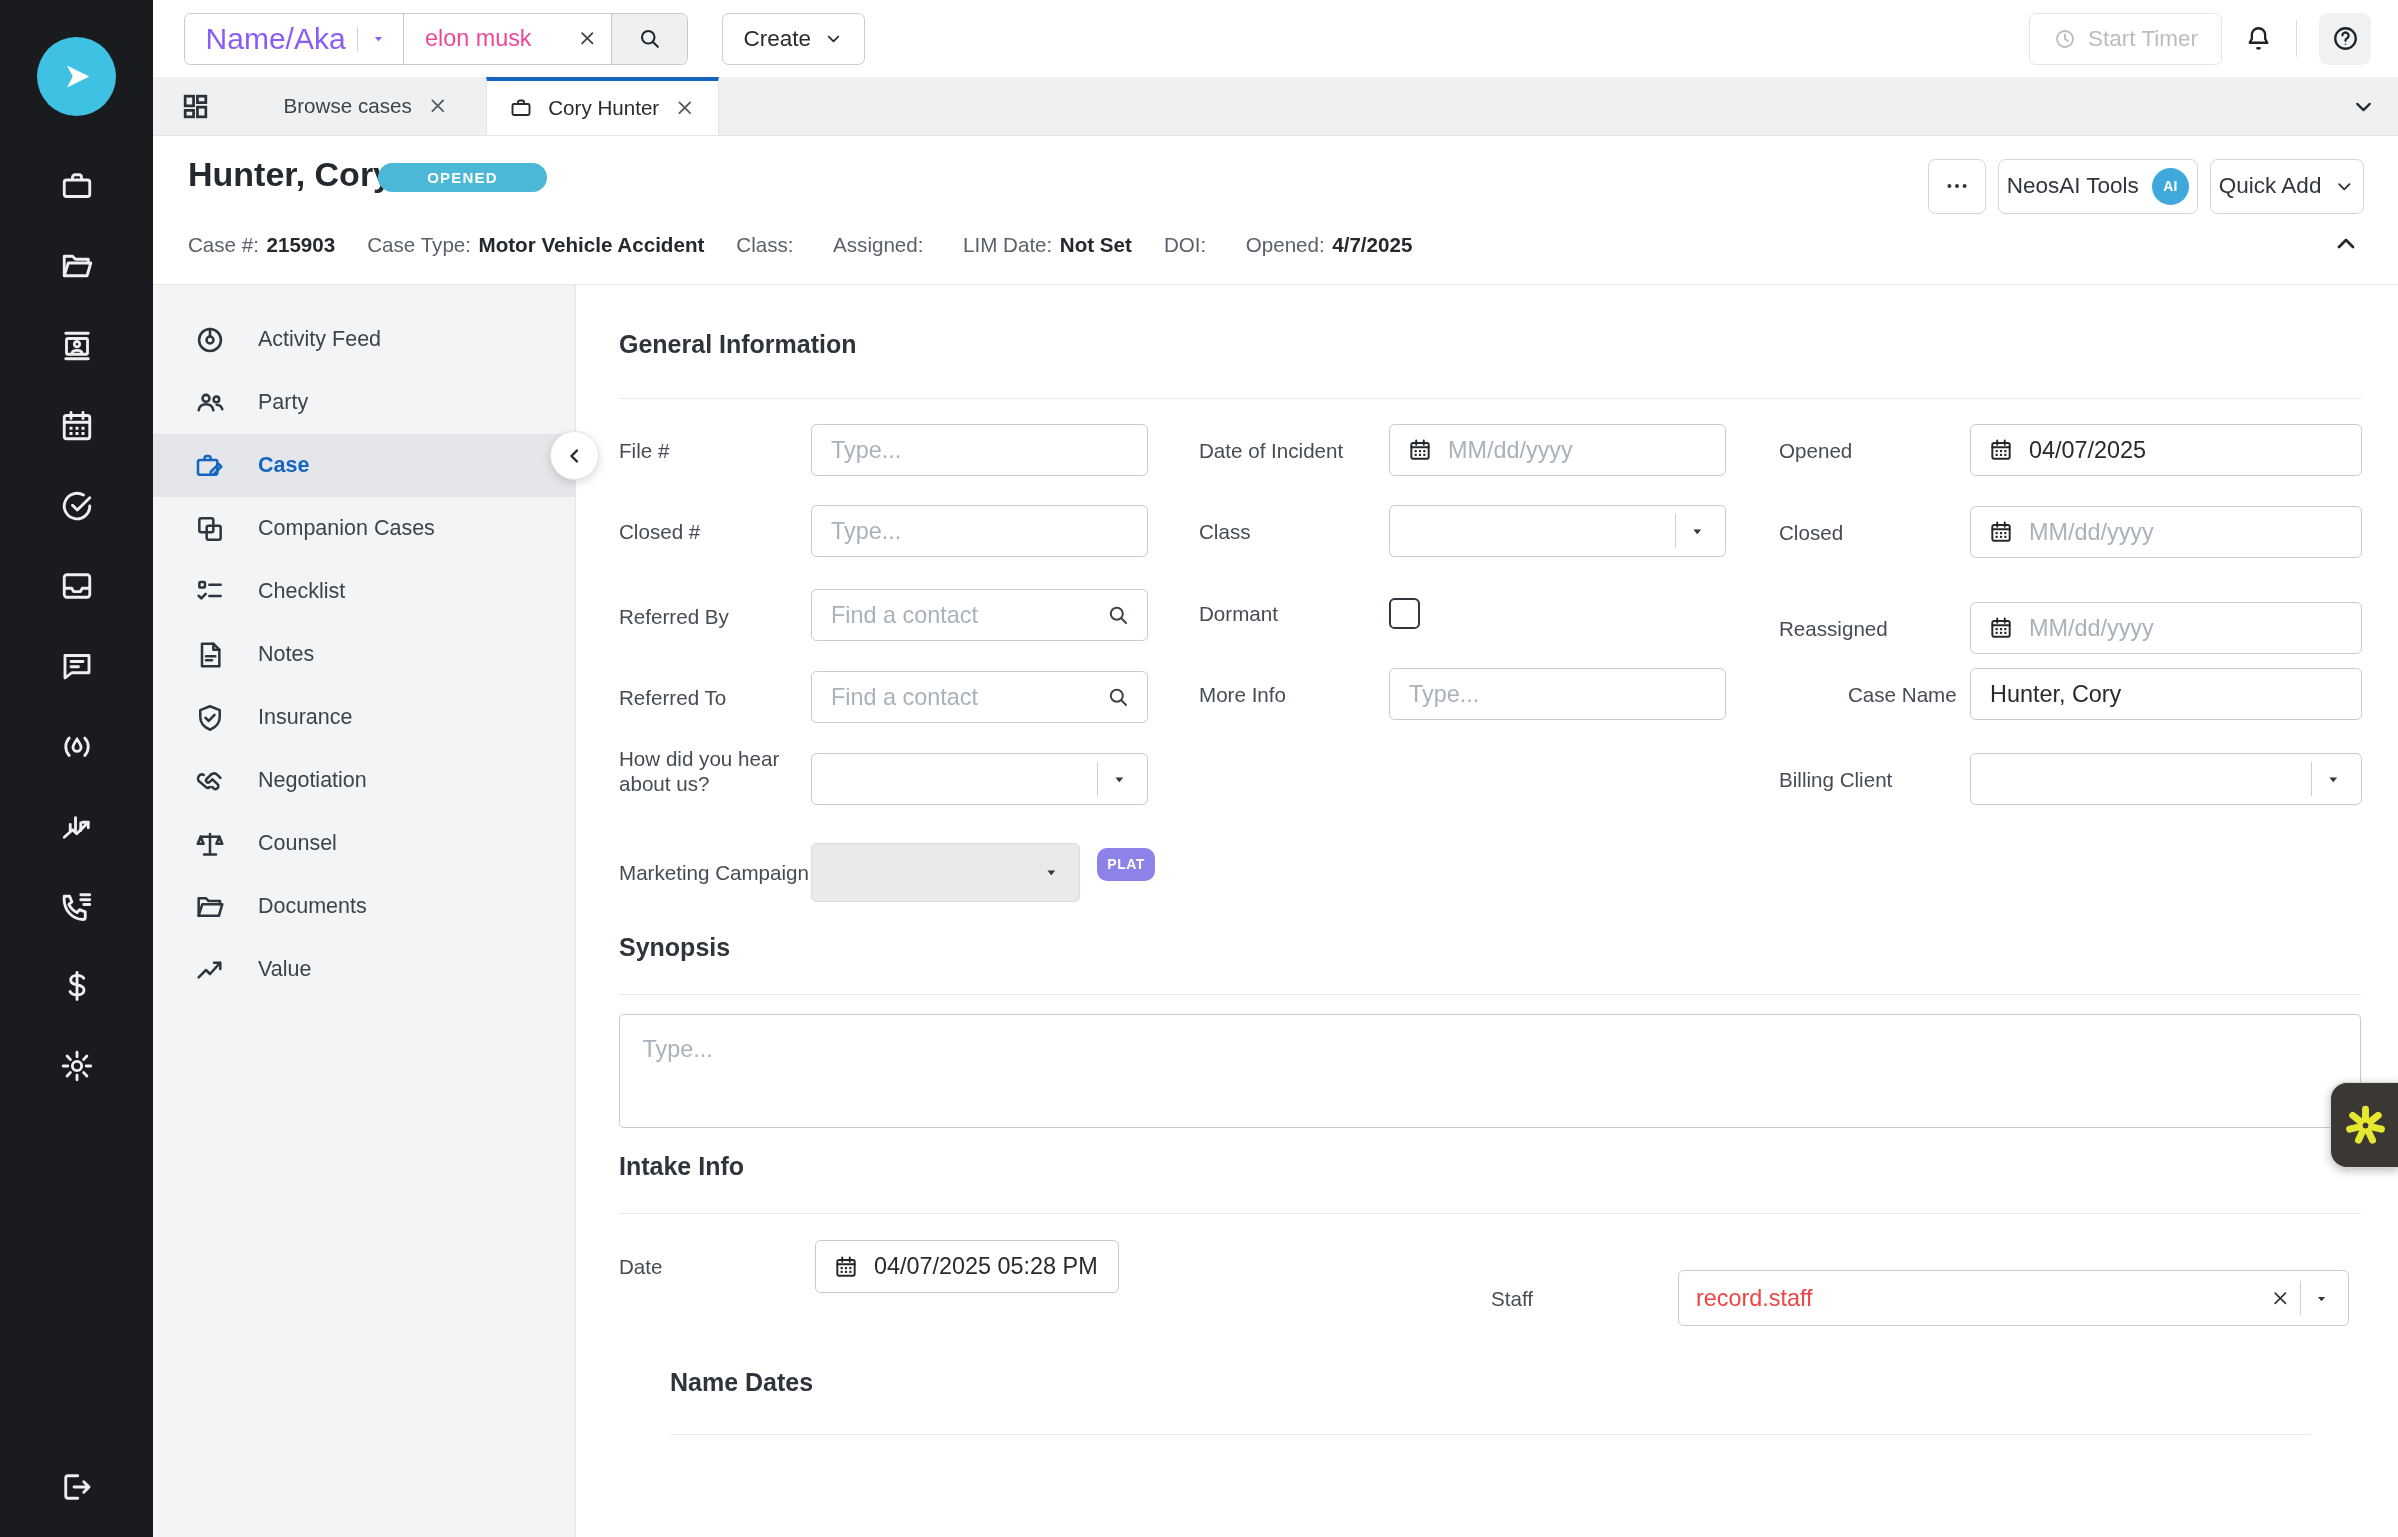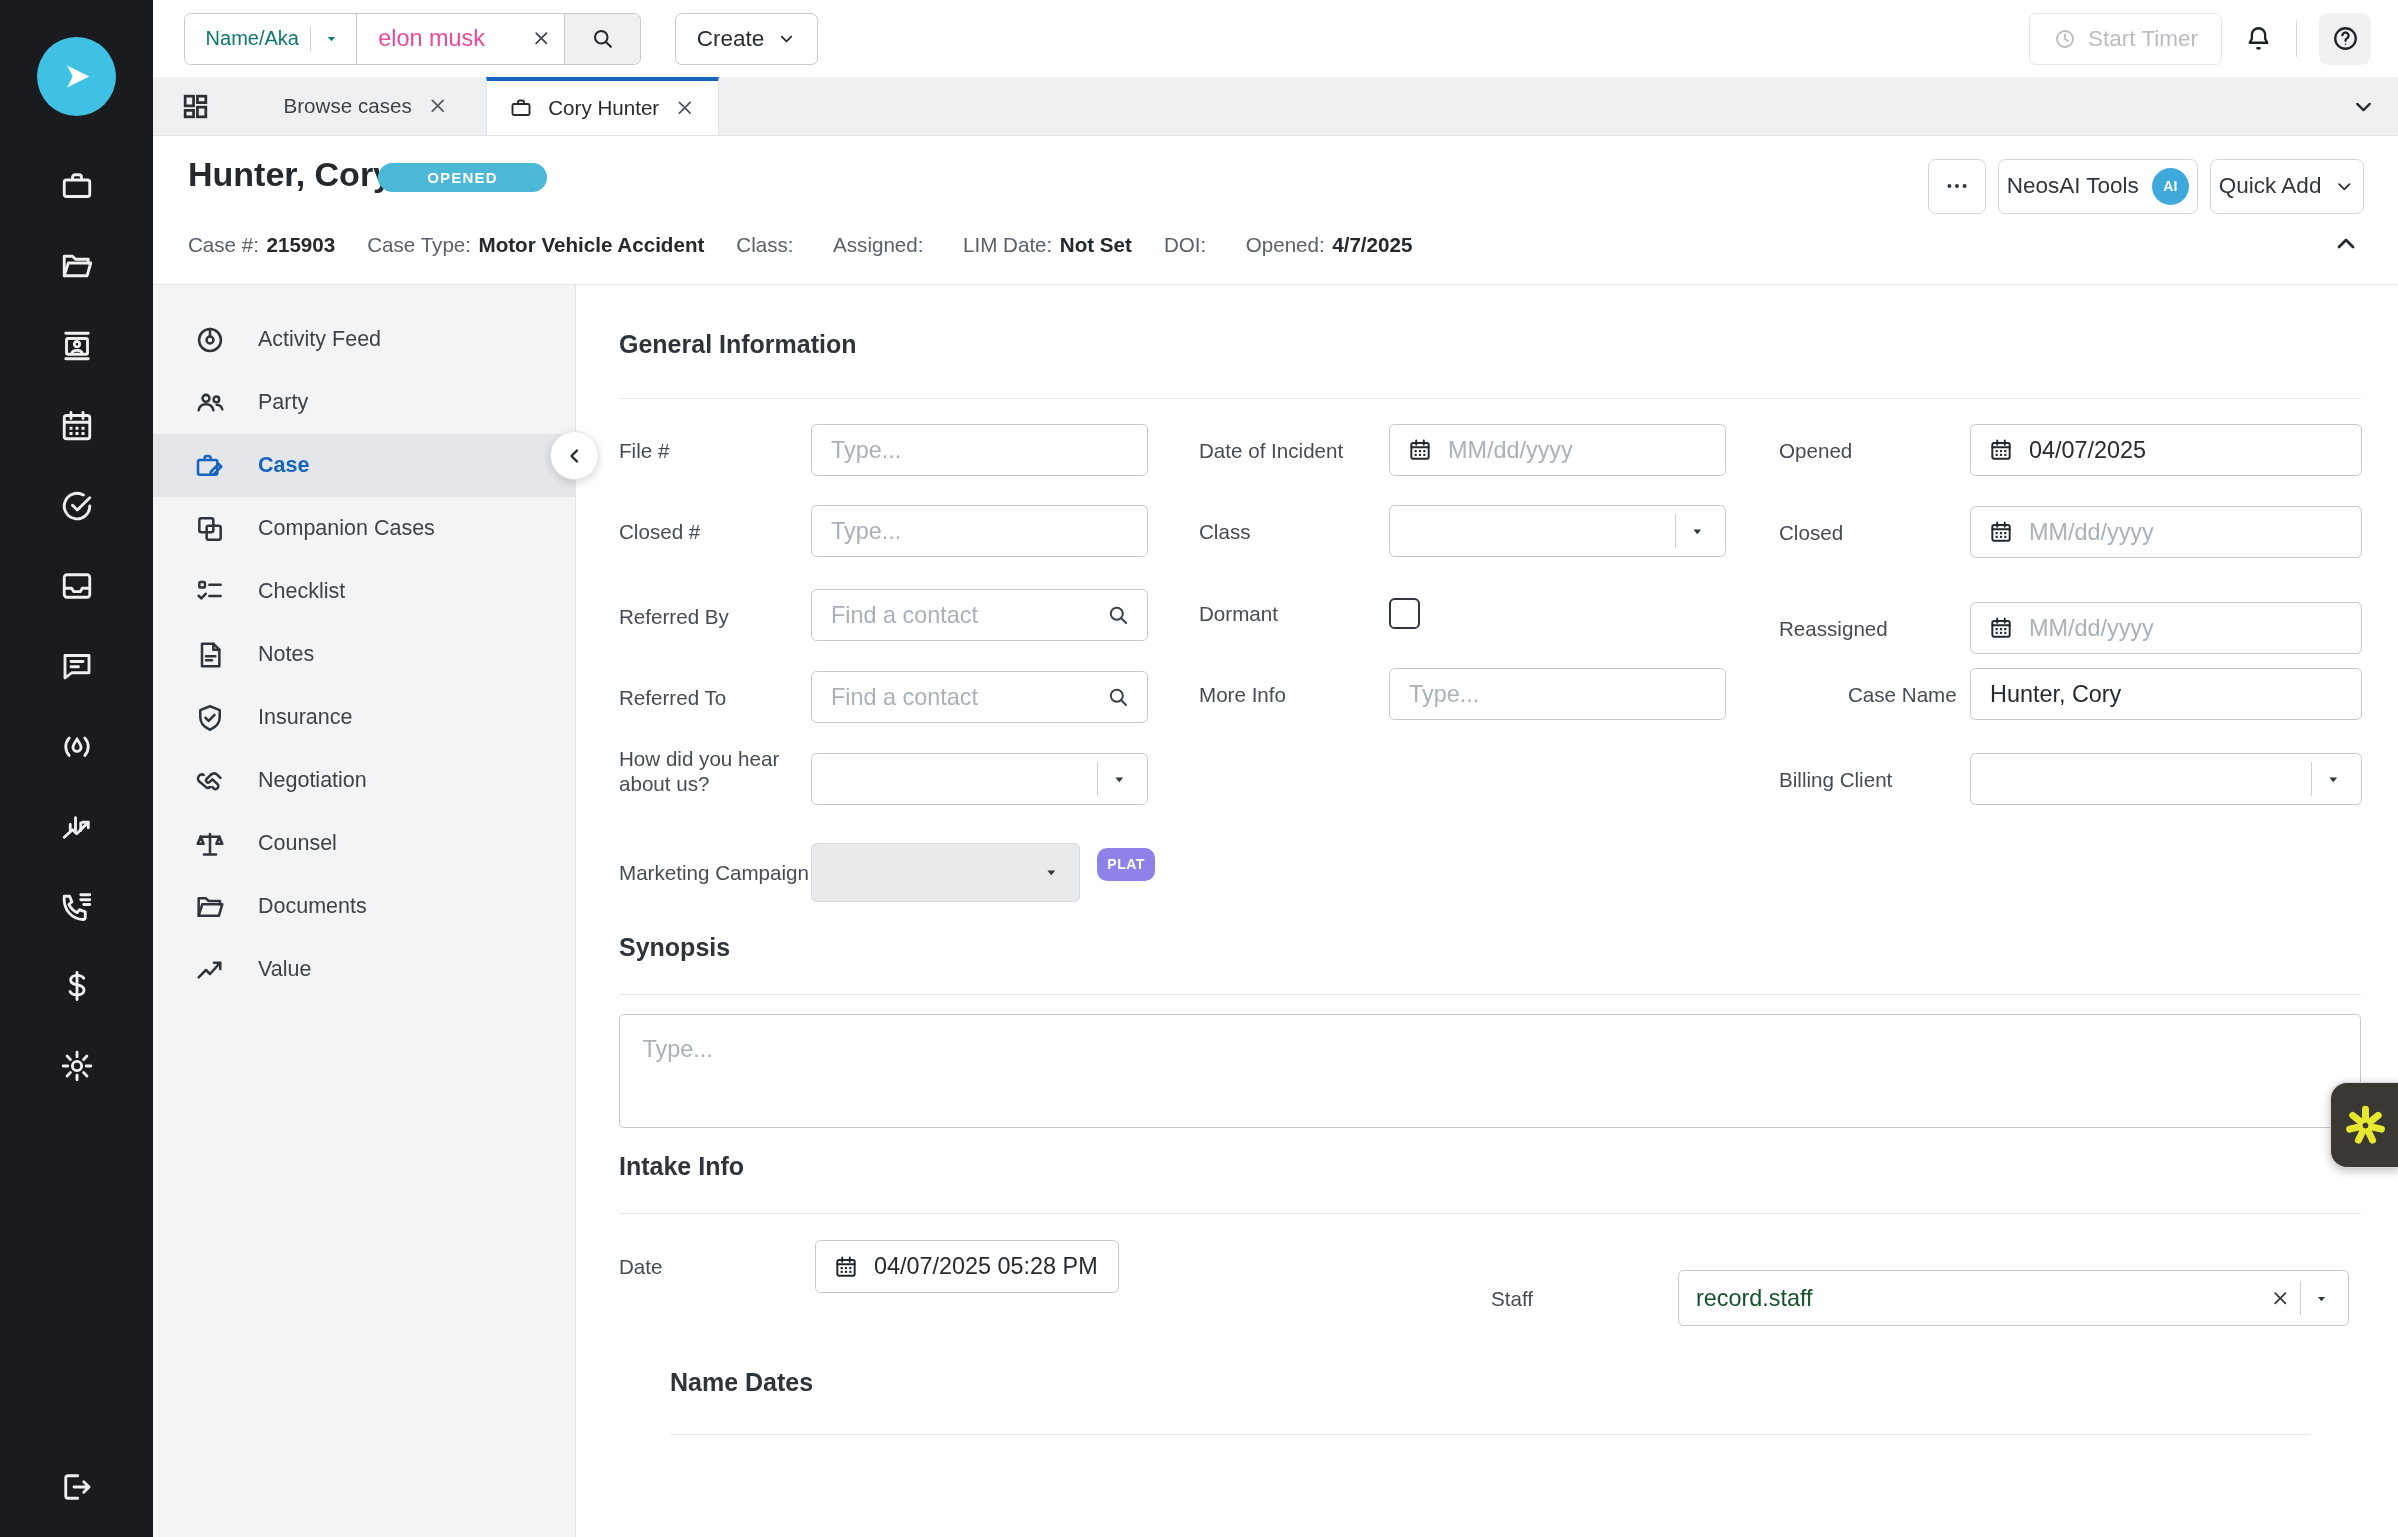--- a/index.html
+++ b/index.html
@@ -26,22 +26,22 @@
   .rail-btn svg { width:36px; height:36px; }
   .rail-logout { margin-top:auto; margin-bottom:32px; }
 
   
   .main { flex:1; display:flex; flex-direction:column; min-width:0; }
 
   
   .topbar { height:77px; background:#fff; display:flex; align-items:center; flex-shrink:0; }
   .search-group { display:flex; align-items:stretch; height:52px; margin-left:31px;
                   border:1.4px solid #c7c9cc; border-radius:6.6px; overflow:hidden; background:#fff; }
-  .seg-cat { display:flex; align-items:center; gap:11.2px; padding:0 15px 0 20.6px; font-size:20px;
-             color:#0f766e; background:#fff; border:none; border-right:1.4px solid #c7c9cc; }
+  .seg-cat { display:flex; align-items:center; gap:11.2px; padding:0 15px 0 20.6px; font-size:30px;
+             color:#8b5cf6; background:#fff; border:none; border-right:1.4px solid #c7c9cc; }
   .seg-cat .vsep { width:0.9px; height:24px; background:#cfd1d4; }
   .seg-input { display:flex; align-items:center; width:207px; padding:0 13px 0 19px; gap:7.5px; }
   .seg-input input { flex:1; min-width:0; border:none; outline:none; font-size:23.4px; color:#ec4899; background:transparent; }
   .clear-x { border:none; background:none; color:#3c4248; display:flex; padding:0; }
   .seg-search { width:76px; border:none; border-left:1.4px solid #c7c9cc; background:#eef0f2;
                 display:flex; align-items:center; justify-content:center; color:#23282d; }
   .create-btn { margin-left:34px; height:52px; padding:0 20.6px; border:1.4px solid #c9cbce; border-radius:6.6px;
                 background:#fff; font-size:22.5px; color:#262b30; display:flex; align-items:center; gap:13px; }
   .topbar-right { margin-left:auto; display:flex; align-items:center; gap:22.5px; margin-right:28px; }
   .timer-btn { height:52px; padding:0 22.5px; border:1.4px solid #e3e5e7; border-radius:6.6px; background:#fff;
@@ -93,21 +93,21 @@
 
   .content { flex:1; position:relative; background:#fff; overflow:hidden; }
   .sec { position:absolute; margin:0; font-size:25px; font-weight:700; color:#2e343a; }
   .hr { position:absolute; height:0.9px; background:#e7e8ea; }
   .flabel { position:absolute; font-size:20.6px; color:#454c53; line-height:25px; }
   .tinput { position:absolute; height:52px; background:#fff; border:1.4px solid #c7c9cc; border-radius:5.6px;
             display:flex; align-items:center; padding:0 17px; }
   .tinput input { border:none; outline:none; background:transparent; font-size:23.4px; color:#262b30; width:100%; min-width:0; }
   .tinput .cal { color:#23282d; margin-right:13px; flex-shrink:0; }
   .tinput .mag { color:#3c4248; margin-left:auto; flex-shrink:0; }
-  .fval { font-size:23.4px; color:#14532d; flex:1; }
+  .fval { font-size:23.4px; color:#ef4444; flex:1; }
   .selsep { width:0.9px; height:34px; background:#cdd0d3; margin:0 11.2px 0 9.4px; flex-shrink:0; }
   .caret { color:#30363c; flex-shrink:0; }
   .sel-dis { background:#e9eaec; border:0.9px solid #d8dadd; }
   .checkbox { position:absolute; width:31px; height:31px; border:2.3px solid #30363c; border-radius:5.6px; background:#fff; }
   .plat-badge { position:absolute; background:#8d82e8; color:#fff; font-size:14px; font-weight:700;
                 letter-spacing:0.5px; padding:8.4px 10.3px; border-radius:10px; }
   .syn-area { position:absolute; border:1.4px solid #c7c9cc; border-radius:4.7px; resize:none;
               padding:20.6px 22.5px; font-size:23.4px; color:#262b30; outline:none; }
   .combo-x { border:none; background:none; color:#30363c; display:flex; padding:0; }
 

